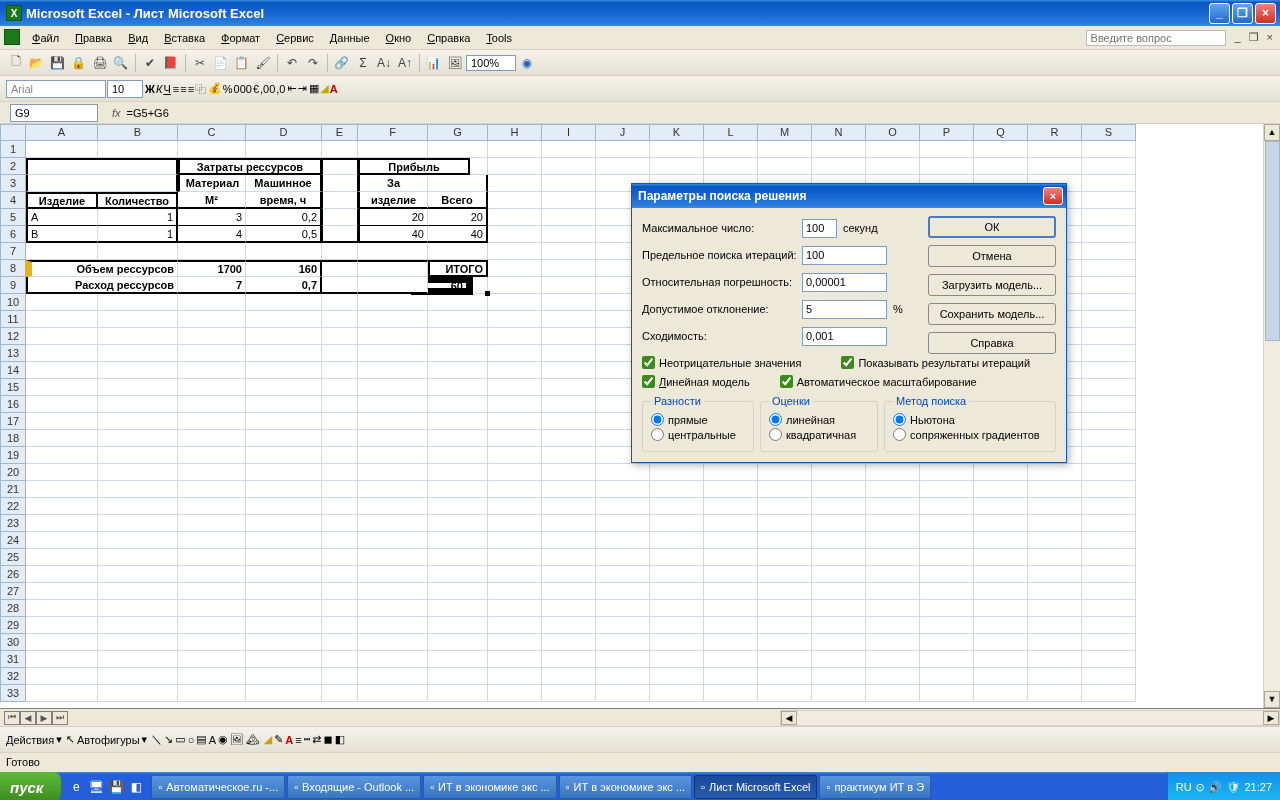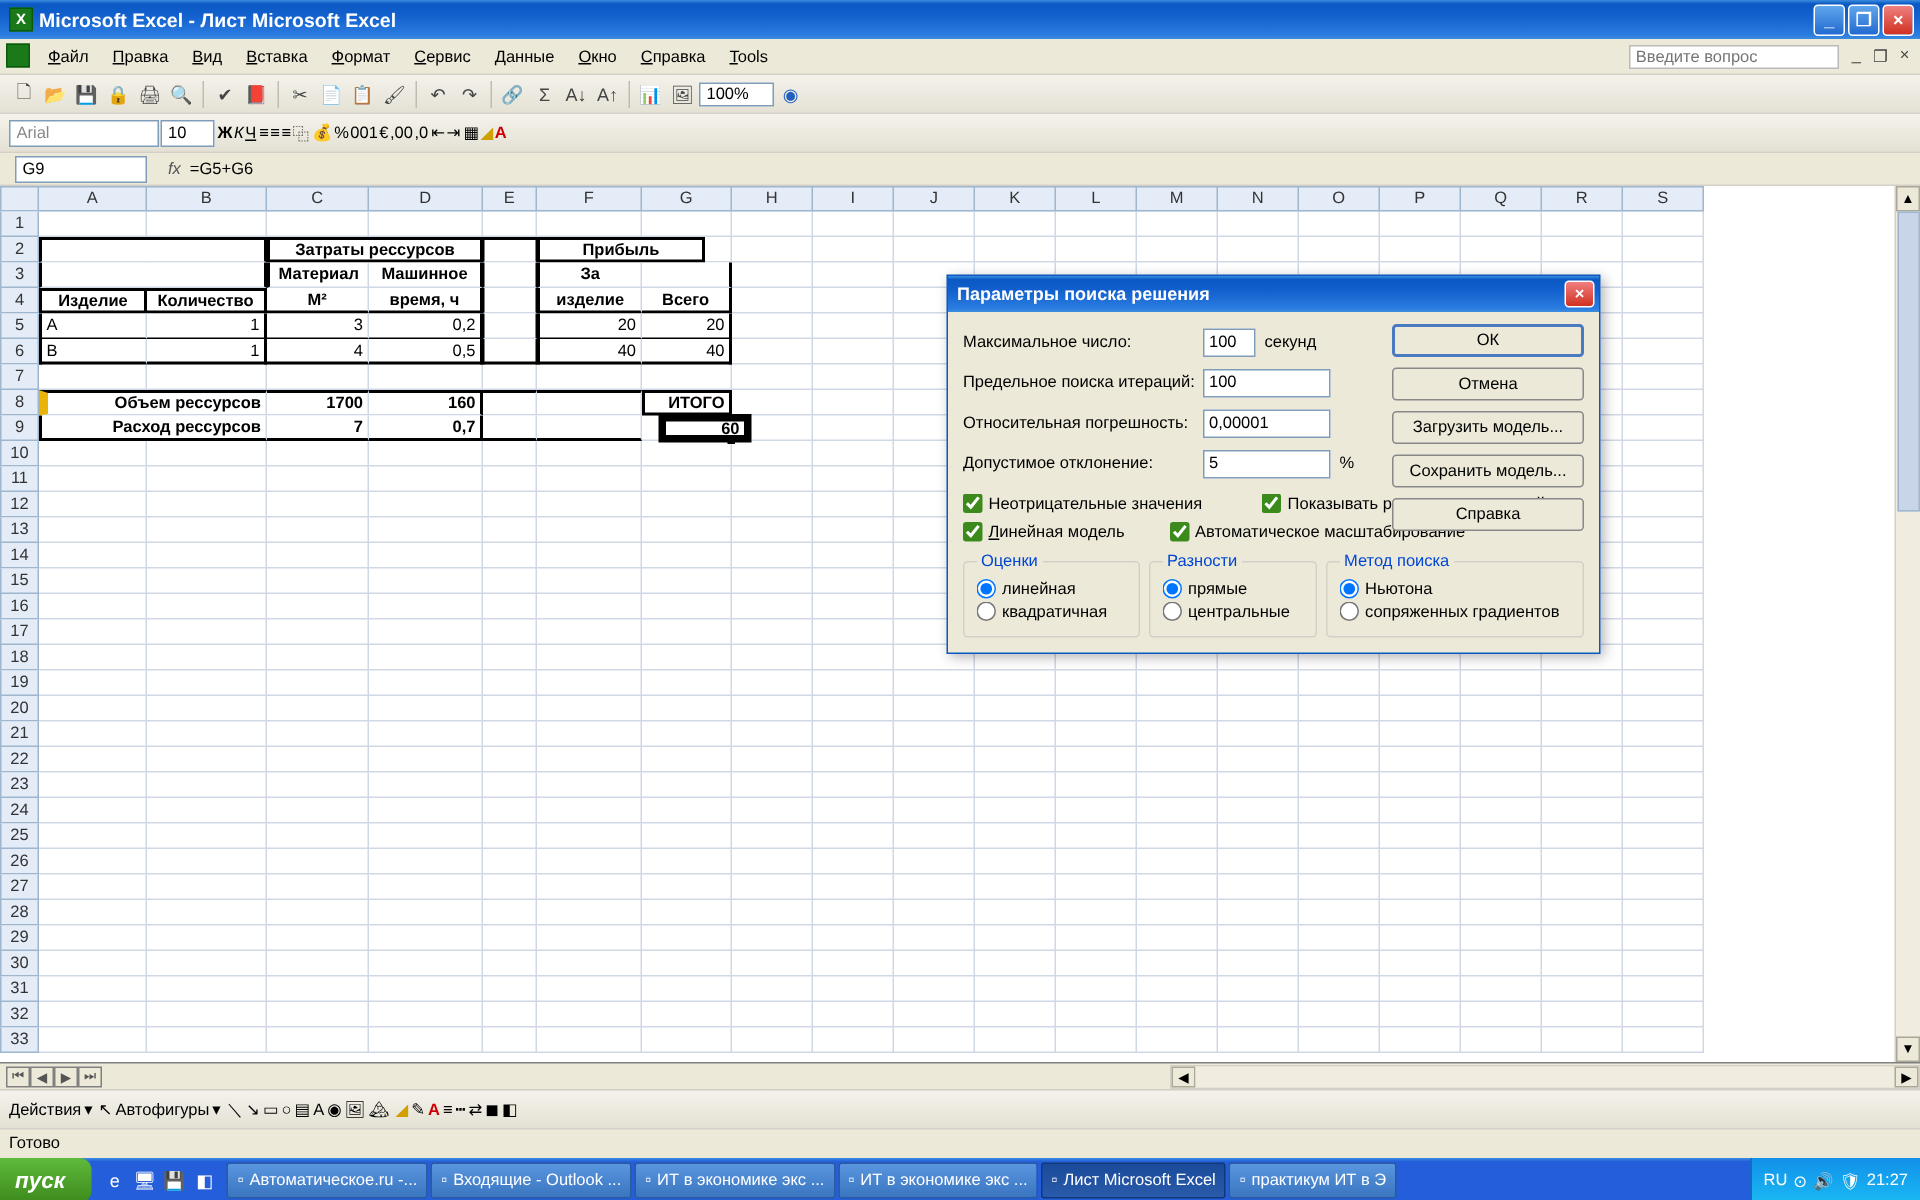--- a/index.html
+++ b/index.html
@@ -177,21 +177,21 @@
   <span class="btn"><i>К</i></span>
   <span class="btn"><u>Ч</u></span>
   <span class="sep"></span>
   <span class="btn">≡</span>
   <span class="btn">≡</span>
   <span class="btn">≡</span>
   <span class="btn">⿻</span>
   <span class="sep"></span>
   <span class="btn">💰</span>
   <span class="btn">%</span>
-  <span class="btn">001</span>
+  <span class="btn">000</span>
   <span class="btn">€</span>
   <span class="btn">,00</span>
   <span class="btn">,0</span>
   <span class="sep"></span>
   <span class="btn">⇤</span>
   <span class="btn">⇥</span>
   <span class="sep"></span>
   <span class="btn">▦</span>
   <span class="btn" style="color:#d0a000">◢</span>
   <span class="btn" style="color:#c00"><b>A</b></span>
@@ -915,21 +915,21 @@
       <div class="cell r" style="left: 220px; top: 85px; width: 76px; height: 17px;;border-right:2px solid #000;border-bottom:2px solid #000;background:#fff">0,5</div>
       <div class="cell r" style="left: 332px; top: 85px; width: 70px; height: 17px;;border-left:2px solid #000;border-bottom:2px solid #000;background:#fff">40</div>
       <div class="cell r" style="left: 402px; top: 85px; width: 60px; height: 17px;;border-right:2px solid #000;border-bottom:2px solid #000;background:#fff">40</div>
       <div class="cell b r" style="left: 0px; top: 119px; width: 152px; height: 17px;;border-top:2px solid #000;border-left:6px solid #eab308;background:#fff">Объем рессурсов</div>
       <div class="cell b r" style="left: 152px; top: 119px; width: 68px; height: 17px;;border-top:2px solid #000;background:#fff">1700</div>
       <div class="cell b r" style="left: 220px; top: 119px; width: 76px; height: 17px;;border-top:2px solid #000;border-right:2px solid #000;background:#fff">160</div>
       <div class="cell b r" style="left: 0px; top: 136px; width: 152px; height: 17px;;border-left:2px solid #000;border-bottom:2px solid #000;background:#fff">Расход рессурсов</div>
       <div class="cell b r" style="left: 152px; top: 136px; width: 68px; height: 17px;;border-bottom:2px solid #000;background:#fff">7</div>
       <div class="cell b r" style="left: 220px; top: 136px; width: 76px; height: 17px;;border-bottom:2px solid #000;border-right:2px solid #000;background:#fff">0,7</div>
       <div class="cell b r" style="left: 402px; top: 119px; width: 60px; height: 17px;;border:2px solid #000;background:#fff">ИТОГО</div>
-      <div class="cell b r selcell" style="left: 414px; top: 136px; width: 60px; height: 17px;;border:4px solid #000000;background:#fff">60</div>
+      <div class="cell b r selcell" style="left: 386px; top: 136px; width: 60px; height: 17px;;border:6px solid #000000;background:#fff">60</div>
       <div class="selhandle" style="left: 459px; top: 150px;"></div>
       <div class="cell " style="left: 296px; top: 17px; width: 36px; height: 17px;;border-left:1px solid #000;border-right:1px solid #000;border-top:2px solid #000;background:#fff"></div>
       <div class="cell " style="left: 296px; top: 34px; width: 36px; height: 17px;;border-left:1px solid #000;border-right:1px solid #000;background:#fff"></div>
       <div class="cell " style="left: 296px; top: 51px; width: 36px; height: 17px;;border-left:1px solid #000;border-right:1px solid #000;background:#fff"></div>
       <div class="cell " style="left: 296px; top: 68px; width: 36px; height: 17px;;border-left:1px solid #000;border-right:1px solid #000;background:#fff"></div>
       <div class="cell " style="left: 296px; top: 85px; width: 36px; height: 17px;;border-left:1px solid #000;border-right:1px solid #000;border-bottom:2px solid #000;background:#fff"></div>
       <div class="cell " style="left: 296px; top: 119px; width: 36px; height: 17px;;border-top:2px solid #000;background:#fff"></div>
       <div class="cell " style="left: 296px; top: 136px; width: 36px; height: 17px;;border-bottom:2px solid #000;background:#fff"></div>
       <div class="cell " style="left: 332px; top: 119px; width: 70px; height: 17px;;border-top:2px solid #000;background:#fff"></div>
       <div class="cell " style="left: 332px; top: 136px; width: 70px; height: 17px;;border-bottom:2px solid #000;background:#fff"></div>
@@ -1054,20 +1054,24 @@
       </div>
     <div class="row">
         <span class="lbl"><span>Относительная погрешность:</span></span>
         <input type="text" value="0,00001" style="">
       </div>
     <div class="row">
         <span class="lbl"><span>Допустимое отклонение:</span></span>
         <input type="text" value="5" style="">
         <span class="unit">%</span>
       </div>
+    <div class="row">
+        <span class="lbl"><span>Сходимость:</span></span>
+        <input type="text" value="0,001" style="">
+      </div>
     <div class="chkrow">
       <label class="chk">
           <input type="checkbox" checked="" style="">
           <span>Неотрицательные значения</span>
         </label>
       <label class="chk" style="margin-left:10px">
           <input type="checkbox" checked="" style="">
           <span>Показывать результаты итераций</span>
         </label>
     </div>
@@ -1075,40 +1079,40 @@
       <label class="chk">
           <input type="checkbox" checked="" style="">
           <span><u>Л</u><span>инейная модель</span></span>
         </label>
       <label class="chk">
           <input type="checkbox" checked="" style="">
           <span>Автоматическое масштабирование</span>
         </label>
     </div>
     <div class="fsrow">
+      <fieldset style="flex:0 0 112px">
+          <legend>Разности</legend>
+        <label class="radio">
+            <input type="radio" name="der" checked="" style="">
+            <span>прямые</span>
+          </label>
+        <label class="radio">
+            <input type="radio" name="der" style="">
+            <span>центральные</span>
+          </label>
+      </fieldset>
       <fieldset style="flex:0 0 118px">
           <legend>Оценки</legend>
         <label class="radio">
             <input type="radio" name="est" checked="" style="">
             <span>линейная</span>
           </label>
         <label class="radio">
             <input type="radio" name="est" style="">
             <span>квадратичная</span>
-          </label>
-      </fieldset>
-      <fieldset style="flex:0 0 112px">
-          <legend>Разности</legend>
-        <label class="radio">
-            <input type="radio" name="der" checked="" style="">
-            <span>прямые</span>
-          </label>
-        <label class="radio">
-            <input type="radio" name="der" style="">
-            <span>центральные</span>
           </label>
       </fieldset>
       <fieldset style="flex:1">
           <legend>Метод поиска</legend>
         <label class="radio">
             <input type="radio" name="srch" checked="" style="">
             <span>Ньютона</span>
           </label>
         <label class="radio">
             <input type="radio" name="srch" style="">

